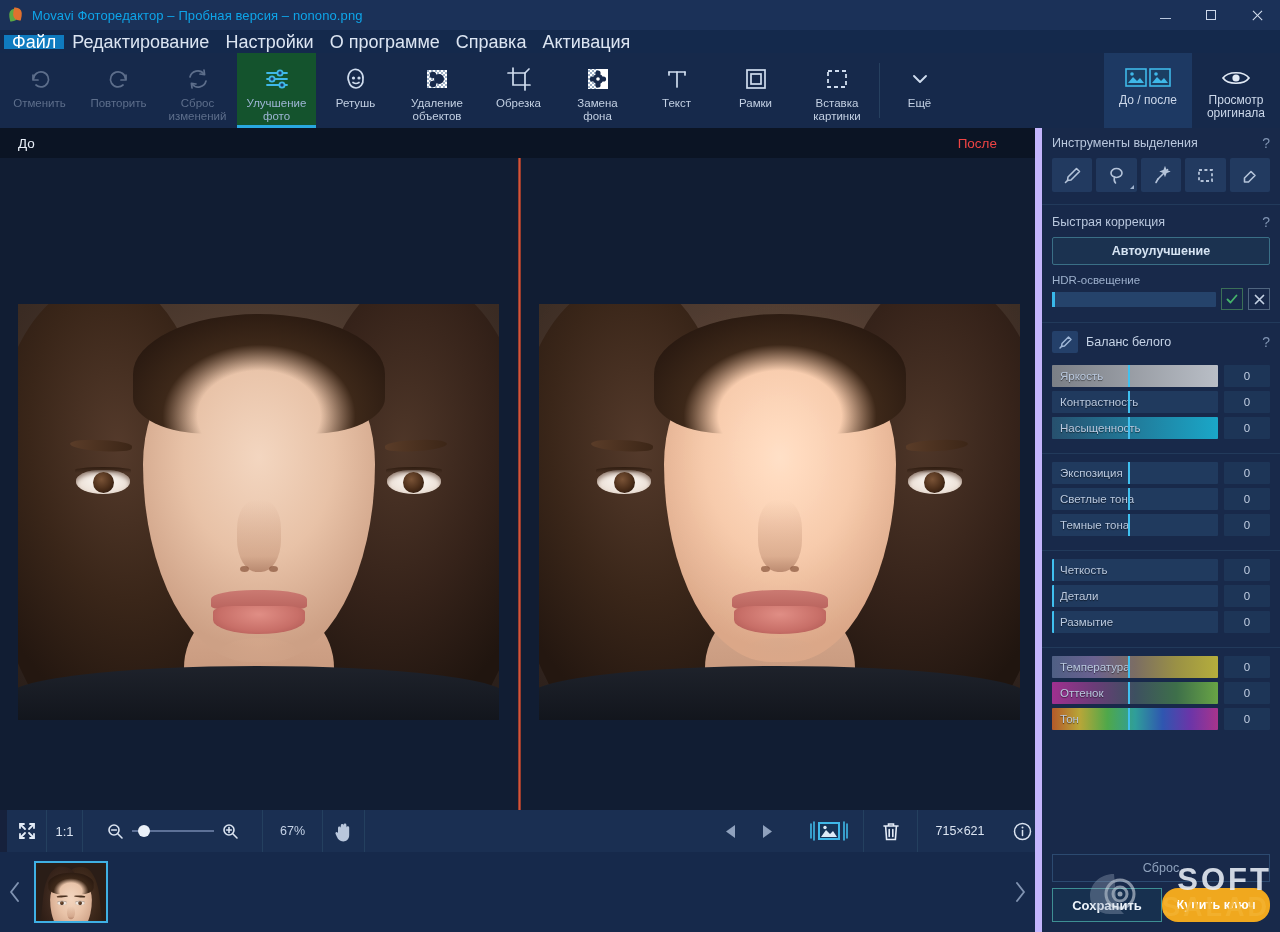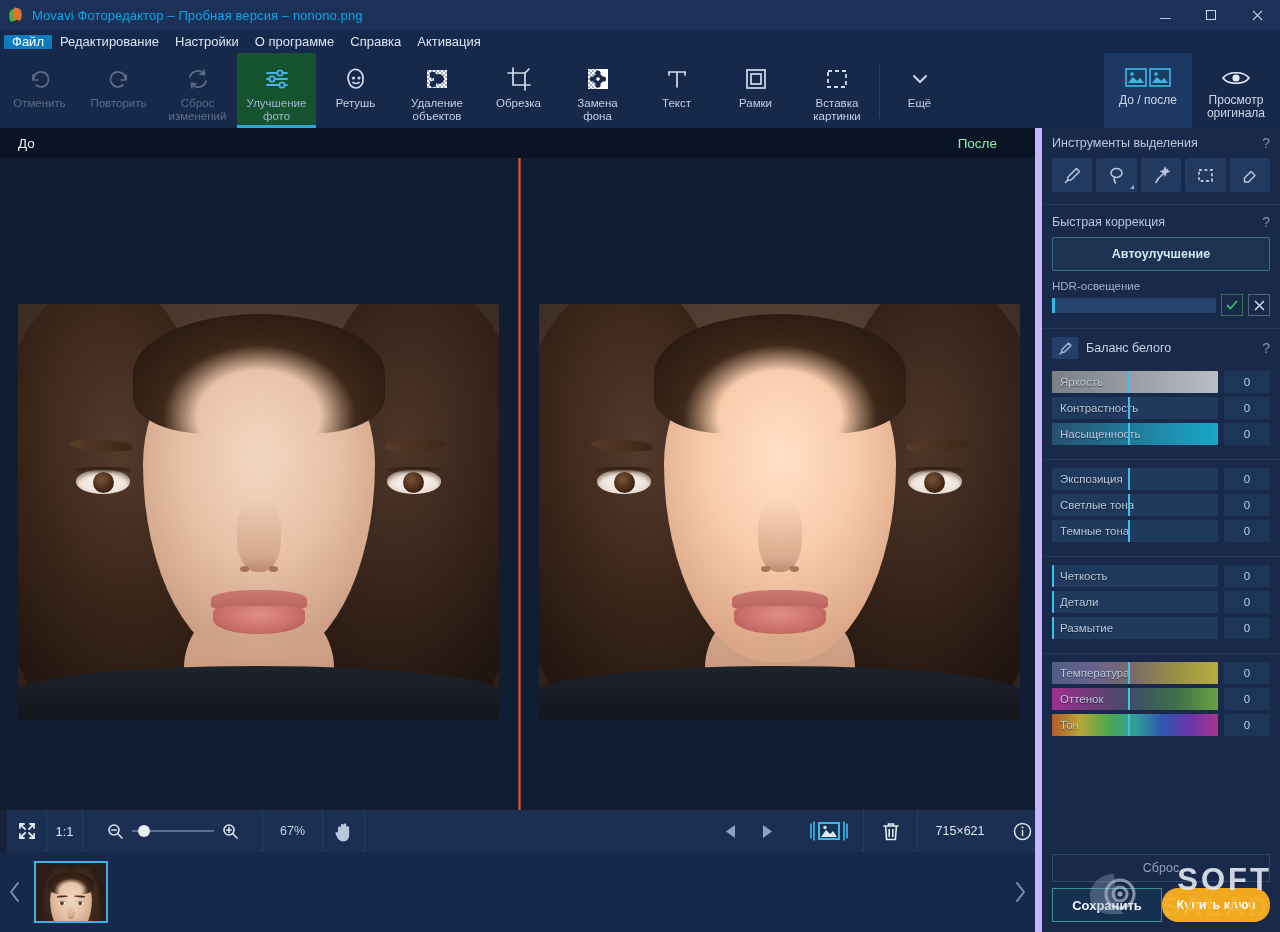--- a/index.html
+++ b/index.html
@@ -50,21 +50,21 @@
   .glyph-close:before { transform: rotate(45deg); }
   .glyph-close:after  { transform: rotate(-45deg); }
 
   
   .menubar {
     position: absolute; top: 30px; left: 0; width: 1280px; height: 23px;
     background: #14294c;
     display: flex; align-items: center; padding-left: 4px;
   }
   .menu-item {
-    font-size: 13px; color: #dce5f2; padding: 0 8px; line-height: 14px;
+    font-size: 18px; color: #dce5f2; padding: 0 8px; line-height: 14px;
     white-space: nowrap;
   }
   .menu-item.active { background: #0f7bbf; color: #ffffff; }
 
   
   .toolbar {
     position: absolute; top: 53px; left: 0; width: 1280px; height: 75px;
     background: #16294b;
     display: flex; align-items: stretch;
   }
@@ -107,21 +107,21 @@
   
   .canvas-wrap {
     position: absolute; top: 128px; left: 0; width: 1035px; height: 682px;
     background: #0d1628;
   }
   .ba-bar {
     position: absolute; top:0; left:0; width:100%; height:30px;
     background:#0b1424; display:flex; align-items:center;
   }
   .ba-before { font-size:13.5px; color:#e8eef7; margin-left:18px; }
-  .ba-after  { font-size:13.5px; color:#86efac; position:absolute; right:38px; }
+  .ba-after  { font-size:13.5px; color:#ef4444; position:absolute; right:38px; }
   .canvas-body {
     position:absolute; top:30px; left:0; width:100%; height:652px; background:#111d33;
   }
   .split-line {
     position:absolute; left:518px; top:0; width:3px; height:652px;
     background: linear-gradient(to right,#7d2f26,#d2563c,#7d2f26);
   }
   .photo {
     position:absolute; top:146px; width:481px; height:416px; overflow:hidden;
     background:#3a2a24;
@@ -231,21 +231,21 @@
     width:42px; height:34px; background:#223a60; border-radius:2px;
     display:flex; align-items:center; justify-content:center; position:relative;
   }
   .seltool .corner {
     position:absolute; right:3px; bottom:3px; width:0; height:0;
     border-left:4px solid transparent; border-bottom:4px solid #9fb2ce;
   }
   .divider { height:1px; background:#223a5b; margin:2px 0; }
 
   .autobtn {
-    height:34px; border:1px solid #3a6f86; border-radius:2px; background:#1b3250;
+    height:28px; border:1px solid #3a6f86; border-radius:2px; background:#1b3250;
     display:flex; align-items:center; justify-content:center;
     font-size:12.5px; color:#d6e4f3; font-weight:bold; margin-bottom:9px;
   }
   .hdr-label { font-size:11.5px; color:#9db0cc; margin-bottom:2px; }
   .hdr-row { display:flex; align-items:center; gap:5px; padding-bottom:10px; }
   .hdr-track {
     flex:1; height:15px; background:#25436b; position:relative; border-radius:1px;
   }
   .hdr-track .hk { position:absolute; left:0; top:0; width:3px; height:15px; background:#39b8ea; }
   .ok-btn { width:22px; height:22px; border:1px solid #3b6f57;

